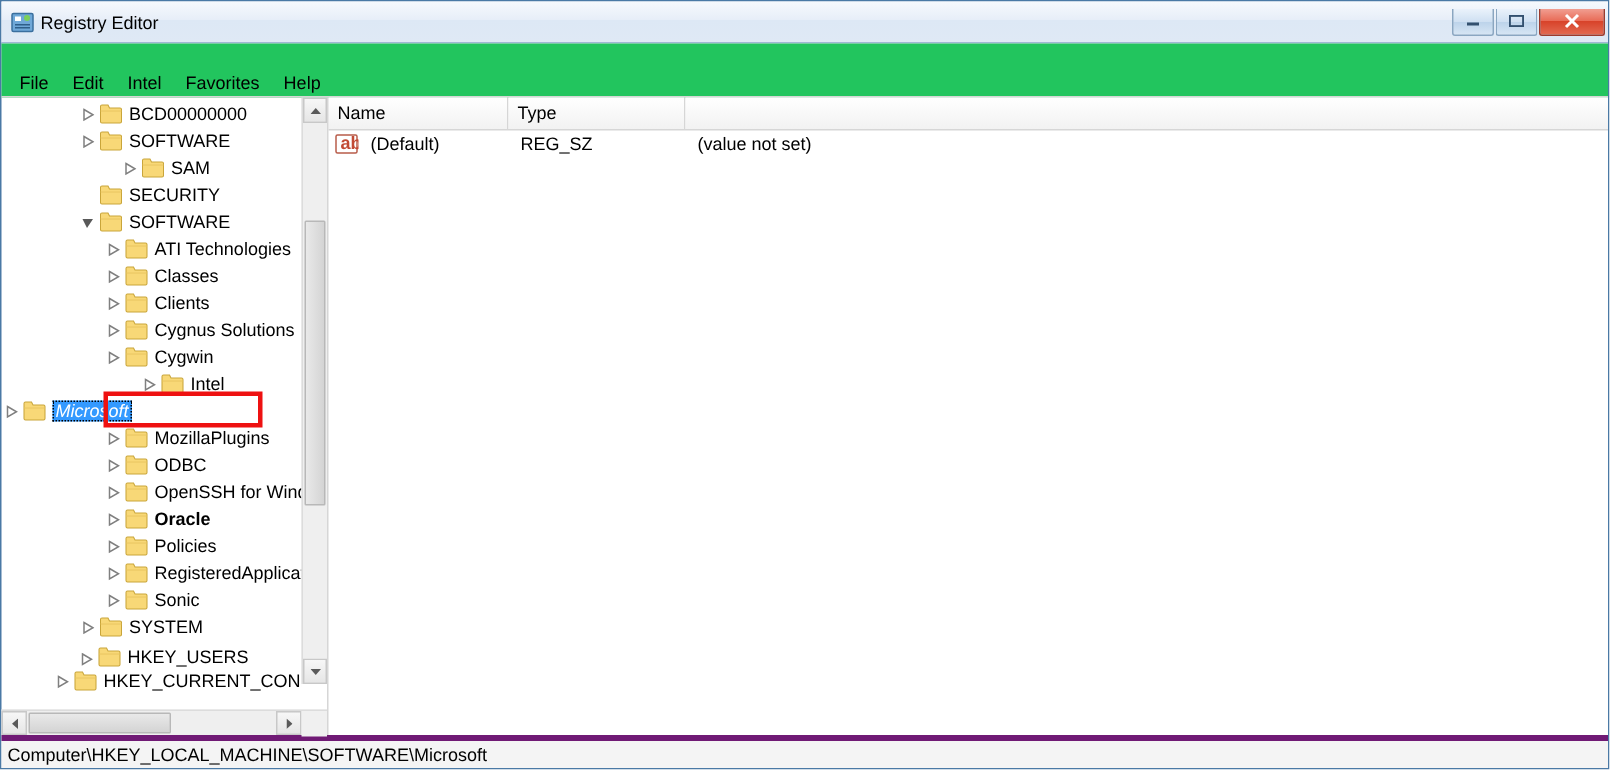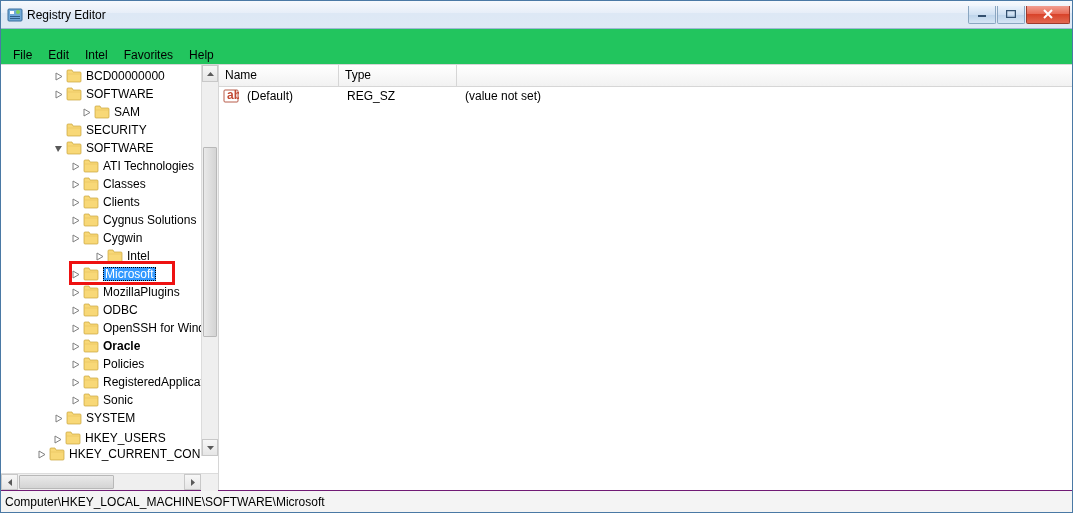--- a/index.html
+++ b/index.html
@@ -51,21 +51,21 @@
 
 .list-panel { flex:1; display:flex; flex-direction:column; }
 .list-header { height:22px; display:flex; border-bottom:1px solid #d6d6d6;}
 .col-h { background:linear-gradient(to bottom,#fff,#f2f2f2); border-right:1px solid #d6d6d6; padding:3px 6px; cursor:default;}
 .list-body { flex:1; overflow:auto; }
 .list-row { display:flex; height:18px; align-items:center; }
 .list-row .cell { padding:0 6px; overflow:hidden; white-space:nowrap;}
 .string-ico { width:16px; height:16px; margin:0 2px 0 4px; flex-shrink:0;}
 
 
-.statusbar { height:22px; border-top:1px solid #701a75; display:flex; align-items:center; padding:0 4px; background:#f4f4f4;}
+.statusbar { height:22px; border-top:4px solid #701a75; display:flex; align-items:center; padding:0 4px; background:#f4f4f4;}
 </style>
 </head>
 <body>
 
 <div class="window">
 
   <div class="titlebar">
     <svg class="icon-reg" viewBox="0 0 16 16">
         <rect x="1" y="2" width="14" height="12" rx="1" fill="#6fa8d8" stroke="#3a6f9e"></rect>
         <rect x="3" y="4" width="4" height="3" fill="#fff"></rect>
@@ -227,21 +227,21 @@
                 <svg width="9" height="9" viewBox="0 0 9 9">
                   <path d="M2 1 L8 4.5 L2 8 Z" fill="none" stroke="#808080"></path>
                 </svg>
               </span>
               <svg class="folder-ico" viewBox="0 0 16 14">
                 <path d="M1 3 L1 12 Q1 13 2 13 L14 13 Q15 13 15 12 L15 4 Q15 3 14 3 L7 3 L6 1 L2 1 Q1 1 1 2 Z" fill="#f8d877" stroke="#c9a53a" stroke-width="0.7"></path>
                 <path d="M1 5 L15 5" stroke="#e8c45e" stroke-width="0.6"></path>
               </svg>
               <span class="tree-label">Intel</span>
             </div>
-            <div class="tree-row" style="padding-left: 68px;">
+            <div class="tree-row" style=" font-style: italic;">
               <span class="expander">
                 <svg width="9" height="9" viewBox="0 0 9 9">
                   <path d="M2 1 L8 4.5 L2 8 Z" fill="none" stroke="#808080"></path>
                 </svg>
               </span>
               <svg class="folder-ico" viewBox="0 0 16 14">
                 <path d="M1 3 L1 12 Q1 13 2 13 L14 13 Q15 13 15 12 L15 4 Q15 3 14 3 L7 3 L6 1 L2 1 Q1 1 1 2 Z" fill="#f8d877" stroke="#c9a53a" stroke-width="0.7"></path>
                 <path d="M1 5 L15 5" stroke="#e8c45e" stroke-width="0.6"></path>
               </svg>
               <span class="tree-label sel">Microsoft</span>

